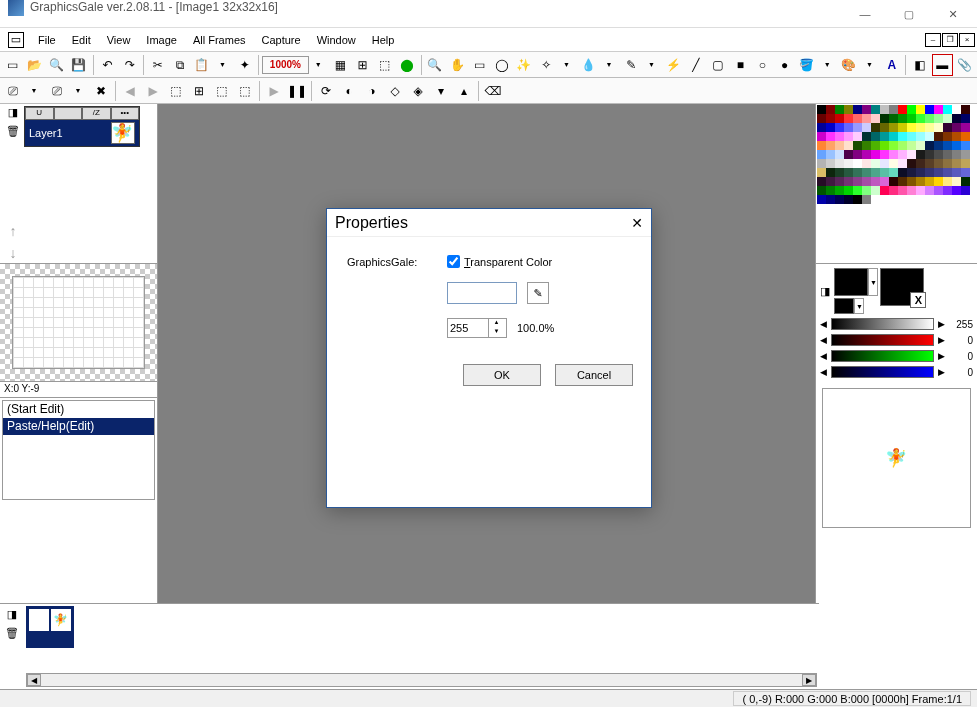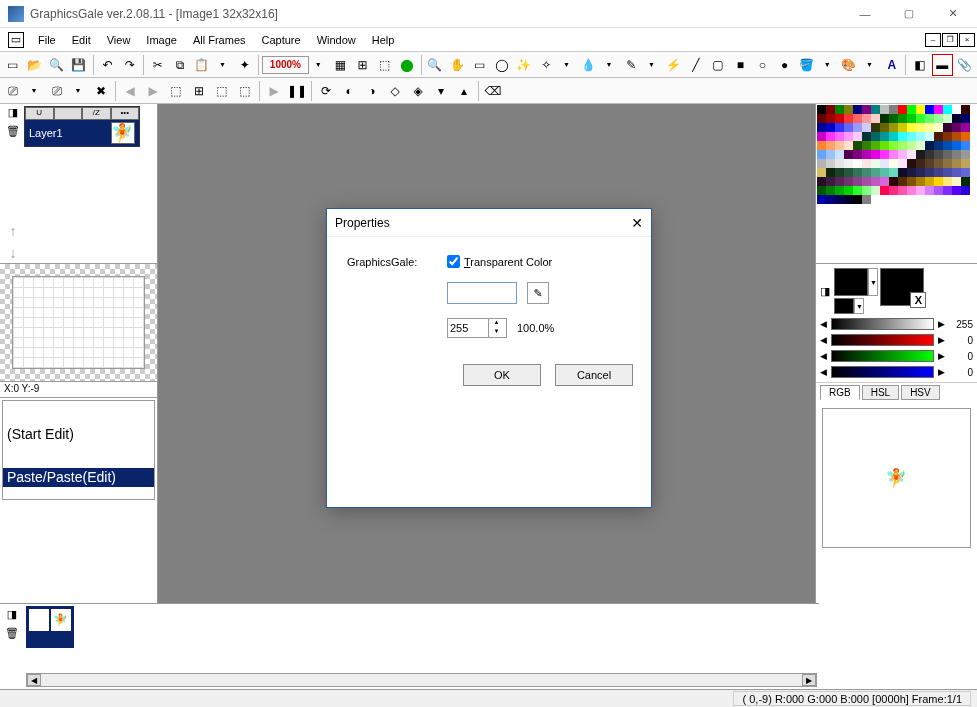--- a/index.html
+++ b/index.html
@@ -1,18 +1,18 @@
 <!DOCTYPE html>
 <html><head>
 <meta charset="utf-8">
 <style>
 * { box-sizing: border-box; margin: 0; padding: 0; font-family: "Segoe UI", Tahoma, sans-serif; font-size: 11px; }
 body { width: 977px; height: 707px; background: #fff; overflow: hidden; position: relative; }
 
-.titlebar { height: 28px; background: #fff; display: flex; align-items: center; padding: 0 2px; border-bottom: 1px solid #ddd; }
+.titlebar { height: 28px; background: #fff; display: flex; align-items: flex-start; padding: 0 2px; border-bottom: 1px solid #ddd; }
 .titlebar .appicon { width: 16px; height: 16px; margin: 0 6px; background: linear-gradient(135deg,#2a5898,#5b9bd5); }
 .titlebar .title { flex: 1; color: #555; font-size: 12px; }
 .titlebar .winbtn { width: 44px; height: 28px; display: flex; align-items: center; justify-content: center; color: #555; }
 
 .menubar { height: 24px; background: #fff; display: flex; align-items: center; padding: 0 2px; border-bottom: 1px solid #ccc; }
 .docicon { width:16px; height:16px; border:1px solid #000; margin:0 6px; display:flex; align-items:center; justify-content:center; }
 .menubar .menuitem { padding: 3px 8px; color: #000; }
 .menubar .spacer { flex:1; }
 .menubar .mdibtn { width:16px; height:14px; border:1px solid #000; margin-left:1px; display:flex; align-items:center; justify-content:center; font-size:8px;}
 
@@ -31,21 +31,21 @@
 .layer-tabs { display:flex; height:13px; }
 .layer-tab { flex:1; border:1px solid #666; font-size:8px; text-align:center; background:#ddd; }
 .layer-row { background:#0a246a; color:#fff; font-size:10px; padding:2px 4px; display:flex; justify-content:space-between; align-items:center;}
 .layer-thumb { width:24px; height:22px; background:#fff; border:1px solid #666; display:flex; align-items:center; justify-content:center;}
 .arrowbtn { color:#999; font-size:14px; }
 
 .preview { height:118px; border-bottom:1px solid #999; position:relative; background:repeating-conic-gradient(#ccc 0 25%, #fff 0 50%) 0 0/10px 10px; }
 .preview-grid { position:absolute; inset:12px; background:#fff; background-image:linear-gradient(#ddd 1px,transparent 1px),linear-gradient(90deg,#ddd 1px,transparent 1px); background-size:10px 10px; border:1px solid #999;}
 .coord { height:16px; font-size:10px; padding:1px 4px; background:#fff; border-bottom:1px solid #999;}
 .history { background:#fff; height:120px; }
-.hist-item { padding:1px 4px; font-size:14px; border-bottom:1px dotted transparent;margin-top:24px; }
+.hist-item { padding:1px 4px; font-size:12px; border-bottom:1px dotted transparent; }
 .hist-sel { background:#0a246a; color:#fff; }
 .history-pane{ border:1px solid #999; margin:2px; height:100px; overflow:auto;}
 
 .canvas { position:absolute; left:158px; top:0; right:158px; bottom:86px; background:#808080; }
 
 .right-col { position:absolute; right:0; top:0; width:162px; height:100%; background:#fff; border-left:1px solid #999; }
 .palette { height:160px; padding:1px; display:flex; flex-wrap:wrap; align-content:flex-start; border-bottom:1px solid #999;}
 .swatch { width:9px; height:9px; }
 .colorpick { padding:4px; display:flex; flex-direction:column; gap:4px; }
 .cp-row { display:flex; align-items:center; gap:4px; }
@@ -71,21 +71,21 @@
 .frame-thumb { width:48px; height:42px; border:2px solid #0a246a; background:#0a246a; display:flex;}
 .frame-thumb .inner{ width:22px; height:22px; background:#fff; margin:1px;}
 .fr-scroll { position:absolute; bottom:2px; left:2px; right:2px; height:14px; border:1px solid #999; background:#eee; display:flex; justify-content:space-between;}
 .fr-sb { width:14px; height:12px; background:#ddd; border:1px solid #999; display:flex;align-items:center;justify-content:center;font-size:8px;}
 
 .statusbar { position:absolute; bottom:0; left:0; right:0; height:18px; background:#f0f0f0; border-top:1px solid #999; display:flex; justify-content:flex-end; align-items:center; padding:0 6px; font-size:10px;}
 .status-seg { border:1px solid #ccc; padding:0 8px; height:15px; display:flex; align-items:center;}
 
 .dialog-backdrop { position:absolute; left:326px; top:208px; width:326px; height:300px; background:#fff; box-shadow:0 4px 20px rgba(0,0,0,.3); border:1px solid #2a5898;}
 .dlg-title { height:28px; display:flex; align-items:center; padding:0 8px; background:#fff; border-bottom:1px solid #eee;}
-.dlg-title .t { flex:1; font-size:12px; color:#000;}
+.dlg-title .t { flex:1; font-size:16px; color:#000;}
 .dlg-close { font-size:14px; }
 .dlg-body { padding:18px 20px; display:flex; flex-direction:column; gap:14px;}
 .dlg-row { display:flex; align-items:center; gap:10px;}
 .dlg-label { width:90px; font-size:11px;}
 .dlg-label u { text-decoration:underline;}
 .dlg-input { flex:1; height:18px; border:1px solid #7a9ac0; padding:0 2px;}
 .dlg-input.sel { background:#0a246a; color:#fff;}
 .dlg-check { display:flex; align-items:center; gap:4px;}
 .dlg-colorbox { width:70px; height:22px; border:1px solid #7a9ac0; background:#fff;}
 .dlg-eyedrop { width:22px; height:22px; border:1px solid #999; display:flex;align-items:center;justify-content:center;}
@@ -231,21 +231,21 @@
         </div>
       </div>
     </div>
     <div class="preview">
       <div class="preview-grid"></div>
     </div>
     <div class="coord">X:0 Y:-9</div>
     <div class="history">
       <div class="history-pane">
         <div class="hist-item">(Start Edit)</div>
-        <div class="hist-item hist-sel">Paste/Paste(Edit)</div>
+        <div class="hist-item hist-sel">Paste/Help(Edit)</div>
       </div>
     </div>
   </div>
 
   <div class="canvas"></div>
 
   <div class="right-col">
     <div class="palette" id="palette">
         <div class="swatch" style="background: rgb(0, 0, 0);"></div>
         <div class="swatch" style="background: rgb(128, 0, 0);"></div>
@@ -462,25 +462,20 @@
           <span class="cp-arrow">▶</span>
           <span class="cp-val">0</span>
         </div>
       <div class="cp-row">
           <span class="cp-arrow">◀</span>
           <div class="gradient gradB"></div>
           <span class="cp-arrow">▶</span>
           <span class="cp-val">0</span>
         </div>
     </div>
-    <div class="colormode">
-      <div class="cm-btn cm-sel">RGB</div>
-      <div class="cm-btn">HSL</div>
-      <div class="cm-btn">HSV</div>
-    </div>
     <div class="mini-preview">
         <span class="sprite">🧚</span>
       </div>
   </div>
 
   <div class="frames">
     <div class="fr-left">
       <div>◨</div>
       <div>🗑</div>
     </div>

